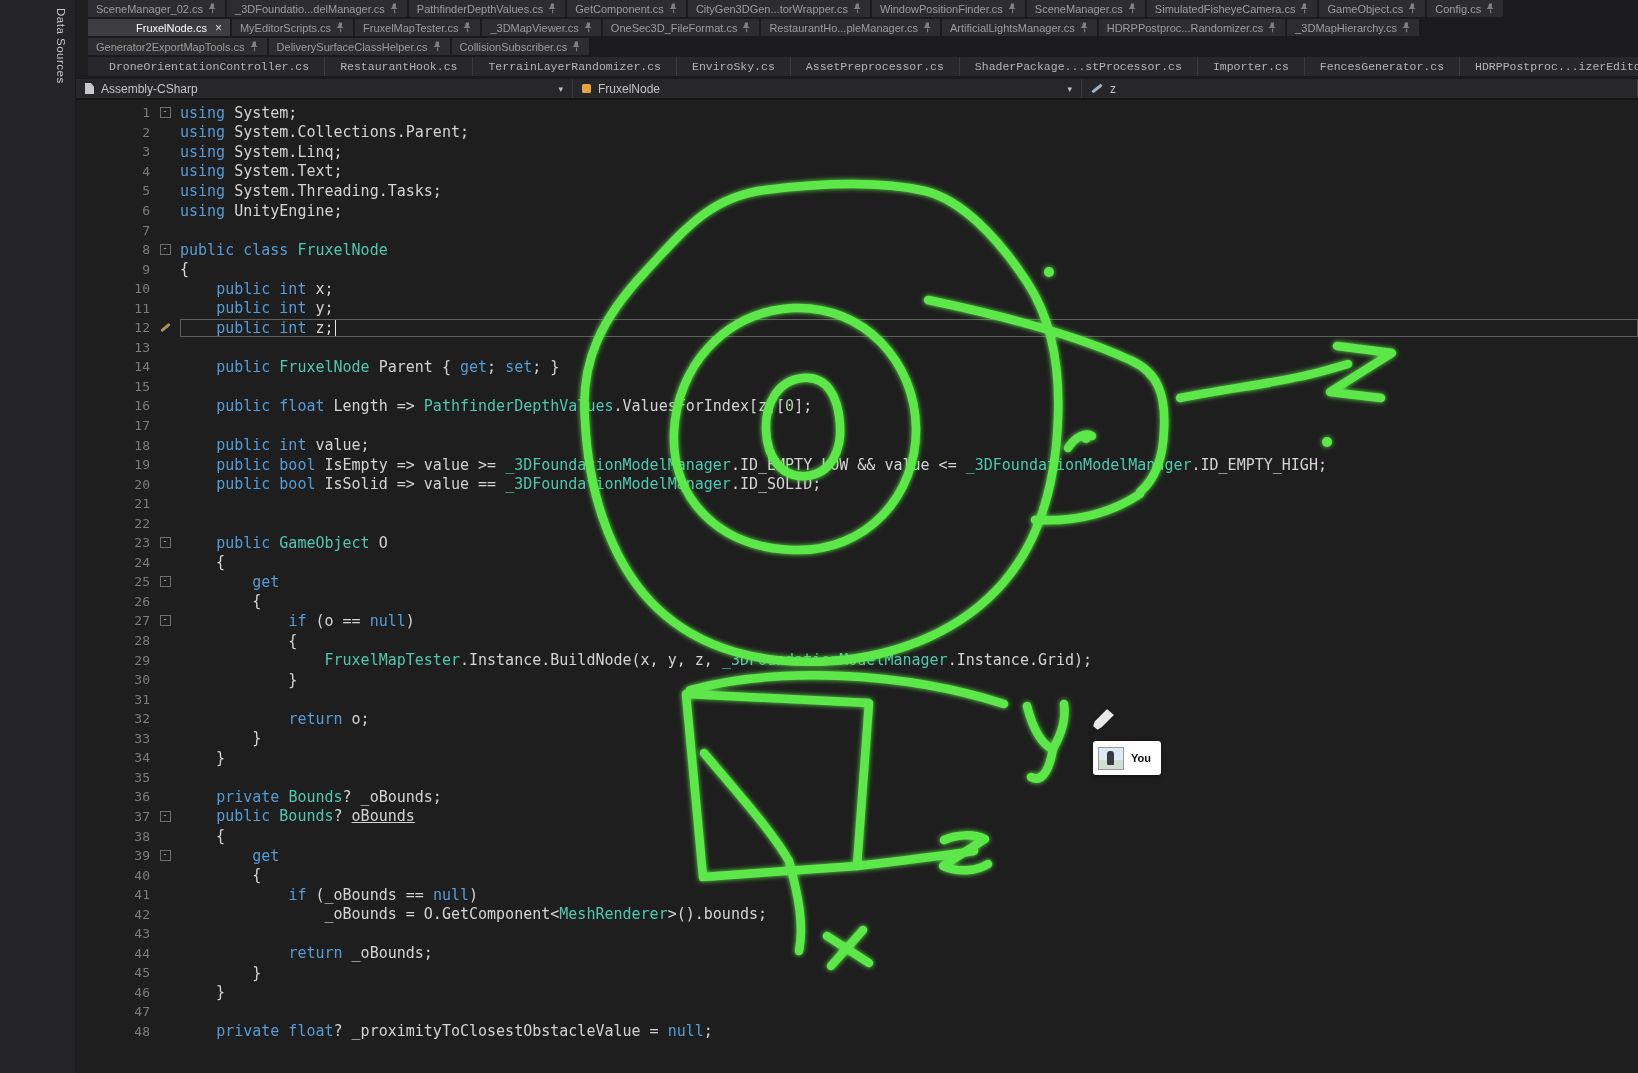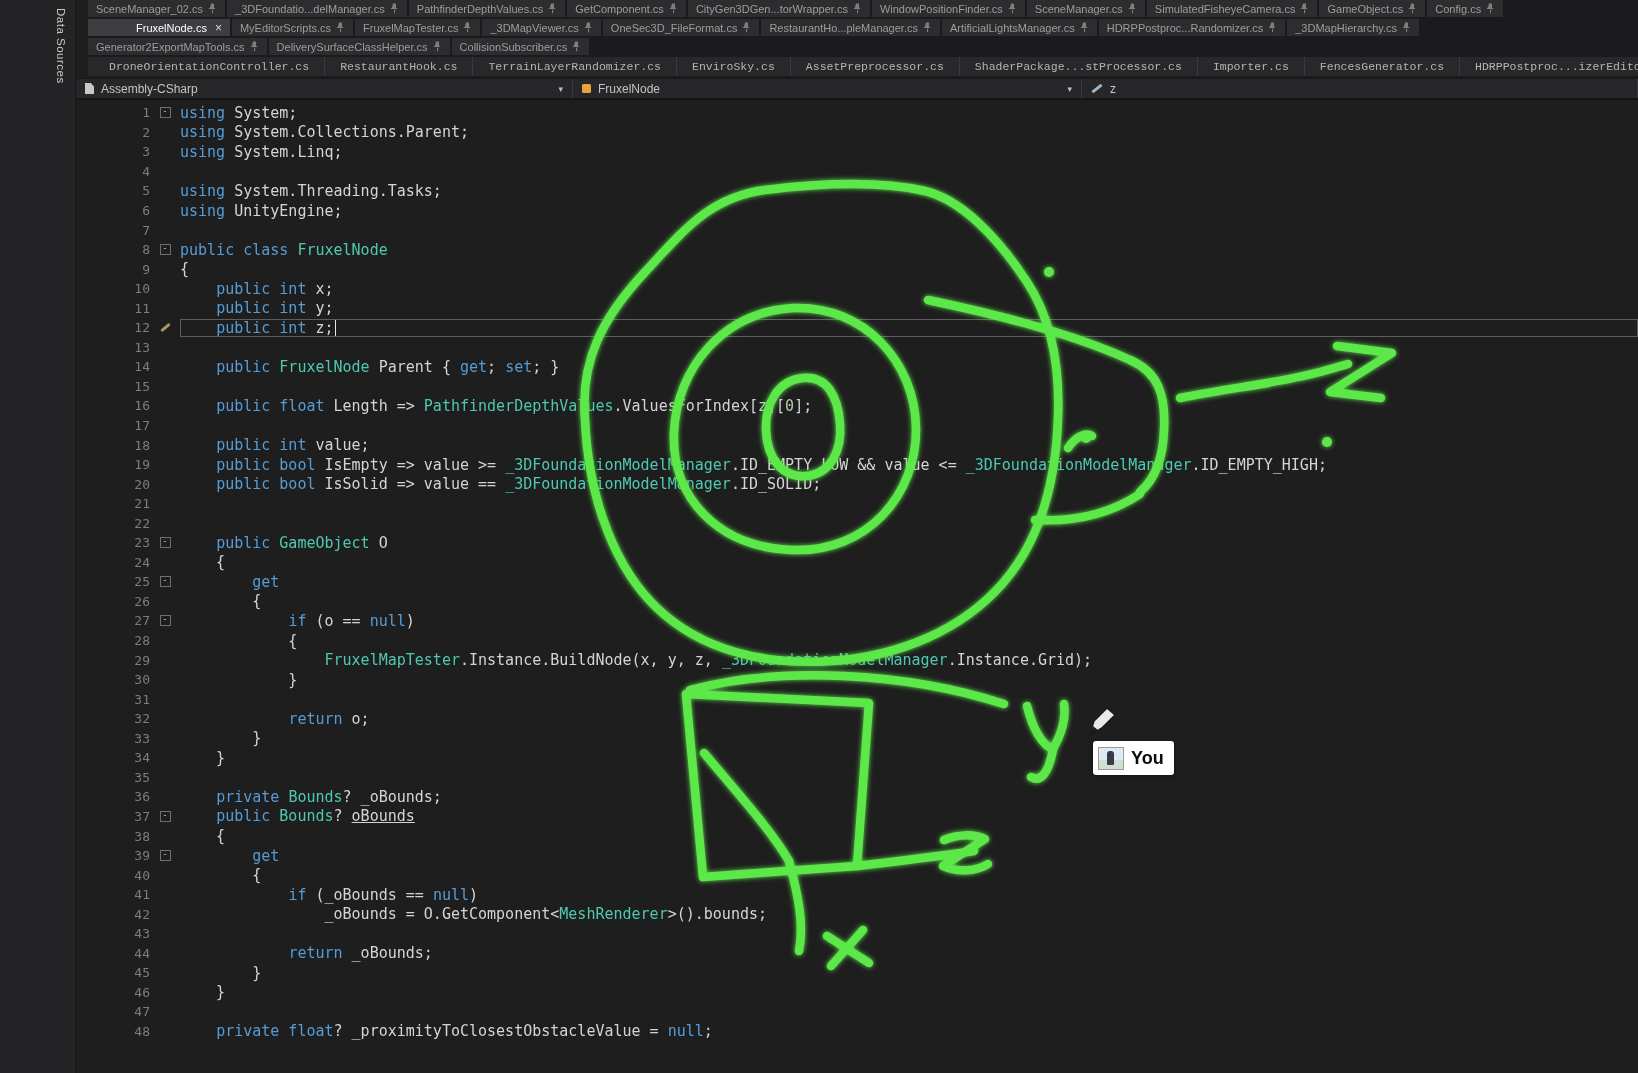--- a/index.html
+++ b/index.html
@@ -68,21 +68,21 @@
   #overlay { position:absolute; left:0; top:0; width:1638px; height:1073px; pointer-events:none; z-index:40; }
   .draw { fill:none; stroke:var(--ann,#5de84a); stroke-width:8.5; stroke-linecap:round; stroke-linejoin:round; }
   .dot  { fill:var(--ann,#5de84a); stroke:none; }
   .you-label {
     position:absolute; left:1093px; top:741px; z-index:50;
     background:#ffffff; border-radius:3px; box-shadow:0 1px 4px rgba(0,0,0,.45);
     display:flex; align-items:center; gap:7px; padding:4px 10px 4px 5px; height:26px;
   }
   .you-icon { width:24px; height:21px; background:linear-gradient(#dcebf7 55%, #cfe0d2 55%); border:1px solid #9a9a9a; position:relative; }
   .you-icon::after { content:''; position:absolute; left:8px; top:3px; width:7px; height:14px; background:#3a3a44; border-radius:3px 3px 1px 1px; }
-  .you-text { font-weight:bold; font-size:18px; color:#0b0b0b; }
+  .you-text { font-weight:bold; font-size:11px; color:#0b0b0b; }
 </style>
 </head>
 <body>
 
 <div class="rail">
   <div class="vtab">Data Sources</div>
 </div>
 
 <div class="main">
   <div class="tabs-area">
@@ -350,20 +350,21 @@
         <span class="code-text"><span class="tok-kw">using</span><span class="tok-pl"> System.Collections.Parent;</span></span>
       </div>
       <div class="code-line">
         <span class="ln">3</span>
         <span class="gut"></span>
         <span class="code-text"><span class="tok-kw">using</span><span class="tok-pl"> System.Linq;</span></span>
       </div>
       <div class="code-line">
         <span class="ln">4</span>
         <span class="gut"></span>
+        <span class="code-text"><span class="tok-kw">using</span><span class="tok-pl"> System.Text;</span></span>
       </div>
       <div class="code-line">
         <span class="ln">5</span>
         <span class="gut"></span>
         <span class="code-text"><span class="tok-kw">using</span><span class="tok-pl"> System.Threading.Tasks;</span></span>
       </div>
       <div class="code-line">
         <span class="ln">6</span>
         <span class="gut"></span>
         <span class="code-text"><span class="tok-kw">using</span><span class="tok-pl"> UnityEngine;</span></span>

